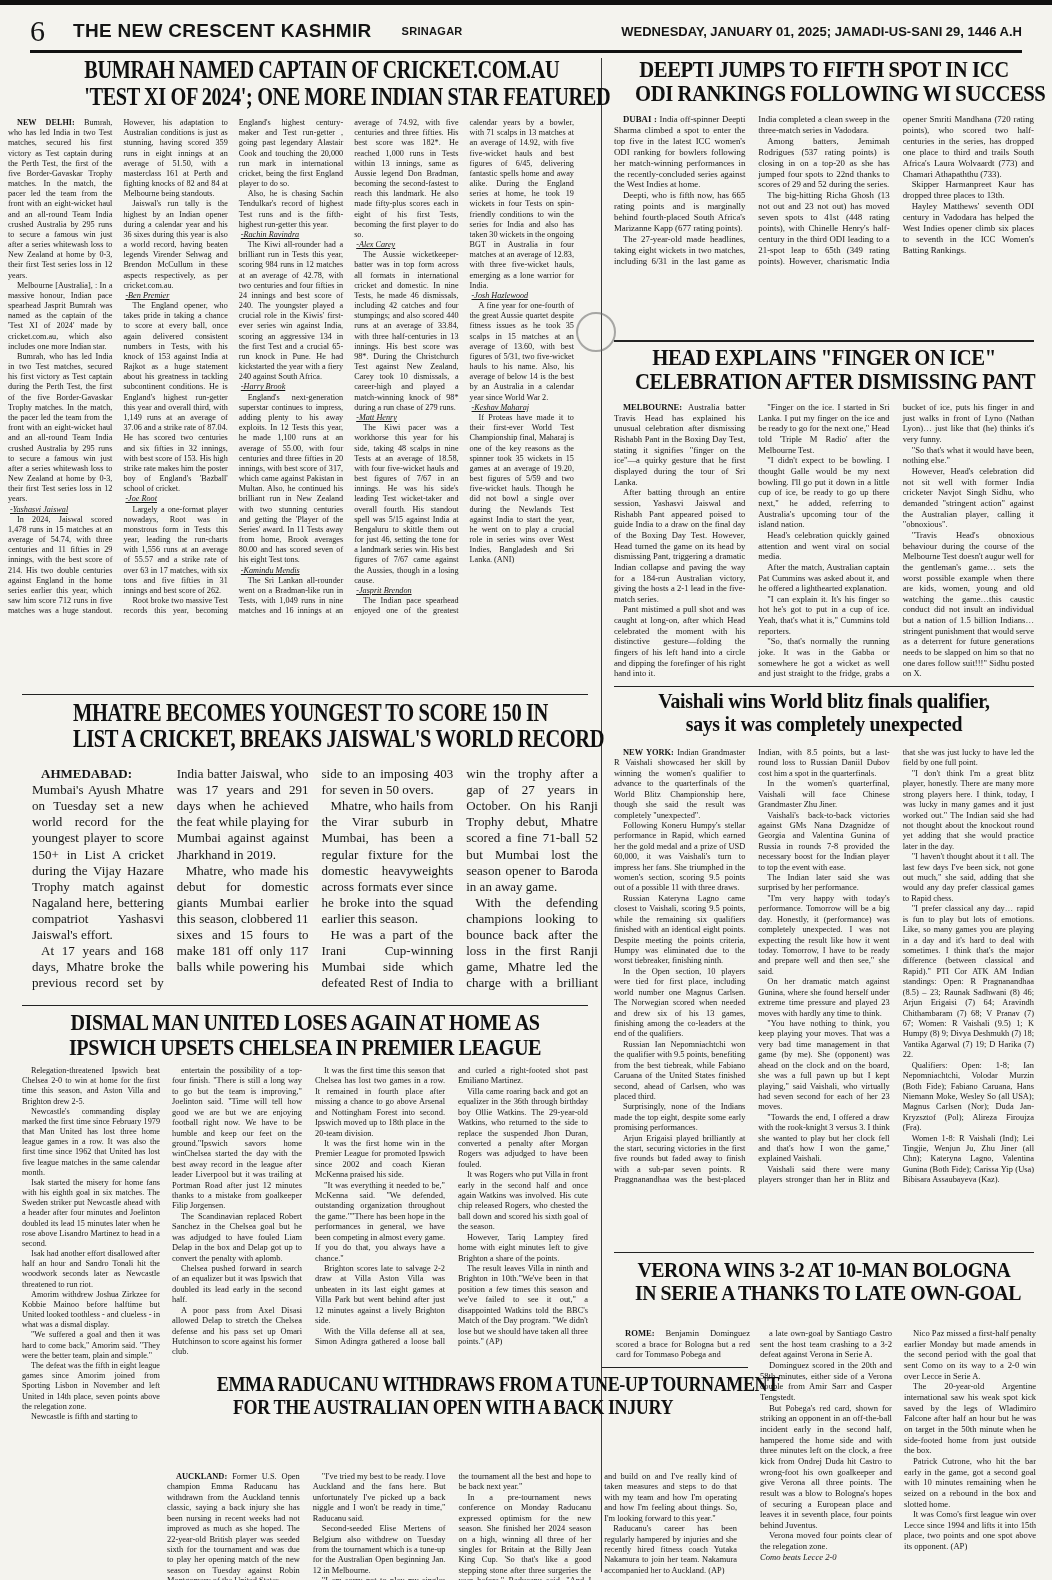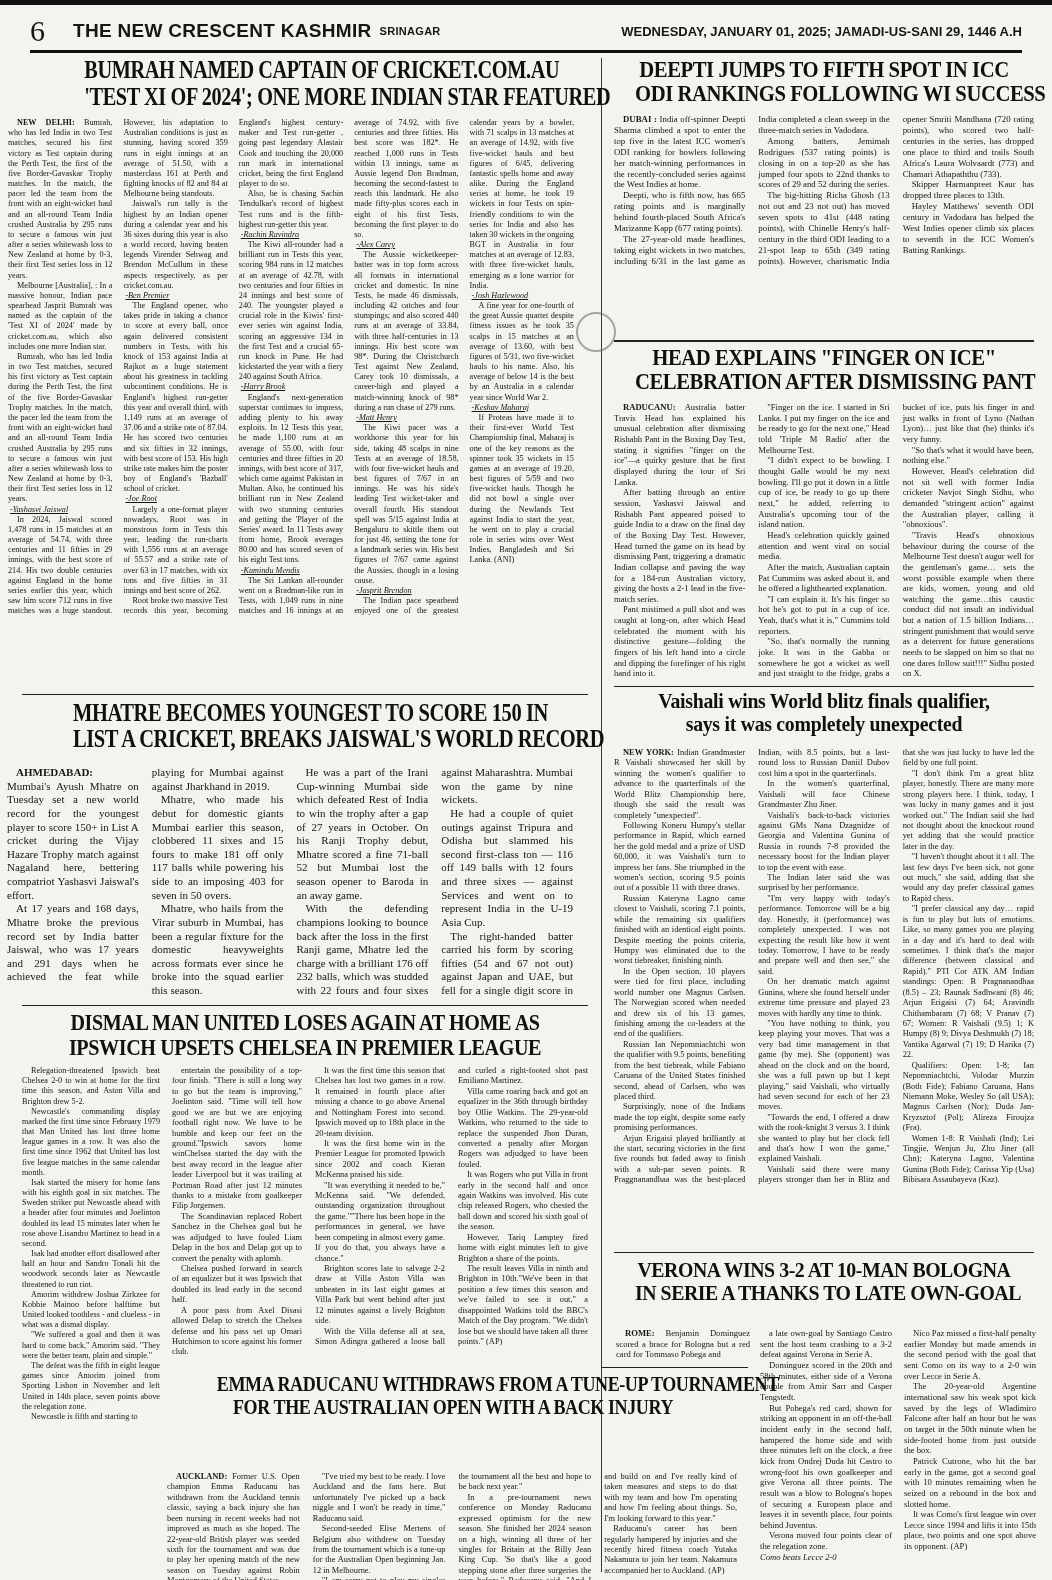--- a/index.html
+++ b/index.html
@@ -3,21 +3,21 @@
 <meta charset="utf-8">
 <style>
   html,body{margin:0;padding:0;background:#a9a8a2;}
   .page{position:relative;width:1052px;height:1580px;margin:0 auto;background:#f4f3ee;
         font-family:"Liberation Serif",serif;color:#161616;overflow:hidden;}
   .topbar{position:absolute;top:0;left:0;width:1052px;height:5px;background:#111;}
   .bottombar{position:absolute;top:1572;left:0;width:1052px;height:5px;background:#111;}
   header{position:absolute;top:12px;left:30px;width:992px;height:38px;display:flex;align-items:center;
          border-bottom:3px solid #111;}
   .pagenum{font-size:30px;font-weight:normal;margin-right:28px;}
-  .masthead{font-family:"Liberation Sans",sans-serif;font-weight:bold;font-size:19px;letter-spacing:.3px;margin-right:8px;}
+  .masthead{font-family:"Liberation Sans",sans-serif;font-weight:bold;font-size:19px;letter-spacing:.3px;margin-right:30px;}
   .city{font-family:Liberation Sans, sans-serif;font-size:11px;font-weight:bold;letter-spacing:.3px;}
   .dateline{font-family:"Liberation Sans",sans-serif;font-size:13px;font-weight:bold;margin-left:auto;}
   .vrule{position:absolute;left:601px;top:58px;width:1px;height:1514px;background:#3a3a3a;}
   .rule{position:absolute;height:1px;background:#222;}
   #r-mhatre{top:694px;left:22px;width:566px;}
   #r-manu{top:1005px;left:22px;width:566px;}
   #r-head{top:340px;left:614px;width:420px;height:2px;}
   #r-vaishali{top:686px;left:614px;width:420px;}
   #r-verona{top:1252px;left:614px;width:420px;}
   #r-stub{top:1367px;left:602px;width:146px;}
@@ -35,21 +35,21 @@
   .body p{margin:0;text-indent:9px;}
   .body p.byline{font-style:italic;text-decoration:underline;text-indent:2px;font-weight:normal;}
   .body p.subhead{font-style:italic;text-indent:0;}
   .cols5{column-count:5;column-gap:11px;}
   .cols4{column-count:4;column-gap:13px;}
   .cols3{column-count:3;column-gap:13px;}
   .cols2{column-count:2;column-gap:12px;}
   #a1-body{top:118px;left:8px;width:566px;height:570px;font-size:8.2px;}
   #a2-body{top:114px;left:614px;width:420px;height:222px;font-size:8.8px;}
   #a3-body{top:402px;left:614px;width:420px;height:280px;font-size:8.6px;}
-  #a4-body{top:766px;left:7px;width:566px;height:236px;font-size:11px;}
+  #a4-body{top:766px;left:32px;width:566px;height:236px;font-size:13px;}
   #a5-body{top:748px;left:614px;width:420px;height:500px;font-size:8.4px;}
   #a6-col1{top:1066px;left:22px;width:138px;height:504px;font-size:8.2px;}
   #a6-rest{top:1066px;left:172px;width:416px;height:298px;font-size:8.4px;}
   #a7-stub{top:1328px;left:616px;width:134px;height:40px;font-size:8.6px;}
   #a7-rest{top:1328px;left:760px;width:276px;height:246px;font-size:8.6px;}
   #a8-body{top:1472px;left:167px;width:570px;height:132px;font-size:8.4px;}
   .emblem{position:absolute;top:312px;left:576px;width:36px;height:36px;border:2px solid #666;
           border-radius:50%;opacity:.55;}
 </style>
 </head>
@@ -126,21 +126,21 @@
         <p>Hayley Matthews' seventh ODI century in Vadodara has helped the West Indies opener climb six places to seventh in the ICC Women's Batting Rankings.</p>
       </div>
   </section>
 
   <section>
     <div class="hl" id="a3-hl">
         <p>HEAD EXPLAINS "FINGER ON ICE"</p>
         <p>CELEBRATION AFTER DISMISSING PANT</p>
       </div>
     <div class="body cols3" id="a3-body">
-        <p><b>RADUCANU:</b> Australia batter Travis Head has explained his unusual celebration after dismissing Rishabh Pant in the Boxing Day Test, stating it signifies "finger on the ice"—a quirky gesture that he first displayed during the tour of Sri Lanka.</p>
+        <p><b>MELBOURNE:</b> Australia batter Travis Head has explained his unusual celebration after dismissing Rishabh Pant in the Boxing Day Test, stating it signifies "finger on the ice"—a quirky gesture that he first displayed during the tour of Sri Lanka.</p>
         <p>After batting through an entire session, Yashasvi Jaiswal and Rishabh Pant appeared poised to guide India to a draw on the final day of the Boxing Day Test. However, Head turned the game on its head by dismissing Pant, triggering a dramatic Indian collapse and paving the way for a 184-run Australian victory, giving the hosts a 2-1 lead in the five-match series.</p>
         <p>Pant mistimed a pull shot and was caught at long-on, after which Head celebrated the moment with his distinctive gesture—folding the fingers of his left hand into a circle and dipping the forefinger of his right hand into it.</p>
         <p>"Finger on the ice. I started in Sri Lanka. I put my finger on the ice and be ready to go for the next one," Head told 'Triple M Radio' after the Melbourne Test.</p>
         <p>"I didn't expect to be bowling. I thought Galle would be my next bowling. I'll go put it down in a little cup of ice, be ready to go up there next," he added, referring to Australia's upcoming tour of the island nation.</p>
         <p>Head's celebration quickly gained attention and went viral on social media.</p>
         <p>After the match, Australian captain Pat Cummins was asked about it, and he offered a lighthearted explanation.</p>
         <p>"I can explain it. It's his finger so hot he's got to put in a cup of ice. Yeah, that's what it is," Cummins told reporters.</p>
         <p>"So, that's normally the running joke. It was in the Gabba or somewhere he got a wicket as well and just straight to the fridge, grabs a bucket of ice, puts his finger in and just walks in front of Lyno (Nathan Lyon)… just like that (he) thinks it's very funny.</p>
         <p>"So that's what it would have been, nothing else."</p>
         <p>However, Head's celebration did not sit well with former India cricketer Navjot Singh Sidhu, who demanded "stringent action" against the Australian player, calling it "obnoxious".</p>
@@ -167,21 +167,21 @@
   </section>
 
   <section>
     <div class="hl" id="a5-hl">
         <p>Vaishali wins World blitz finals qualifier,</p>
         <p>says it was completely unexpected</p>
       </div>
     <div class="body cols3" id="a5-body">
         <p><b>NEW YORK:</b> Indian Grandmaster R Vaishali showcased her skill by winning the women's qualifier to advance to the quarterfinals of the World Blitz Championship here, though she said the result was completely "unexpected".</p>
         <p>Following Koneru Humpy's stellar performance in Rapid, which earned her the gold medal and a prize of USD 60,000, it was Vaishali's turn to impress her fans. She triumphed in the women's section, scoring 9.5 points out of a possible 11 with three draws.</p>
-        <p>Russian Kateryna Lagno came closest to Vaishali, scoring 7.1 points, while the remaining six qualifiers finished with an identical eight points. Despite meeting the points criteria, Humpy was eliminated due to the worst tiebreaker, finishing ninth.</p>
+        <p>Russian Kateryna Lagno came closest to Vaishali, scoring 9.5 points, while the remaining six qualifiers finished with an identical eight points. Despite meeting the points criteria, Humpy was eliminated due to the worst tiebreaker, finishing ninth.</p>
         <p>In the Open section, 10 players were tied for first place, including world number one Magnus Carlsen. The Norwegian scored when needed and drew six of his 13 games, finishing among the co-leaders at the end of the qualifiers.</p>
         <p>Russian Ian Nepomniachtchi won the qualifier with 9.5 points, benefiting from the best tiebreak, while Fabiano Caruana of the United States finished second, ahead of Carlsen, who was placed third.</p>
         <p>Surprisingly, none of the Indians made the top eight, despite some early promising performances.</p>
         <p>Arjun Erigaisi played brilliantly at the start, securing victories in the first five rounds but faded away to finish with a sub-par seven points. R Praggnanandhaa was the best-placed Indian, with 8.5 points, but a last-round loss to Russian Daniil Dubov cost him a spot in the quarterfinals.</p>
         <p>In the women's quarterfinal, Vaishali will face Chinese Grandmaster Zhu Jiner.</p>
         <p>Vaishali's back-to-back victories against GMs Nana Dzagnidze of Georgia and Valentina Gunina of Russia in rounds 7-8 provided the necessary boost for the Indian player to top the event with ease.</p>
         <p>The Indian later said she was surprised by her performance.</p>
         <p>"I'm very happy with today's performance. Tomorrow will be a big day. Honestly, it (performance) was completely unexpected. I was not expecting the result like how it went today. Tomorrow, I have to be ready and prepare well and then see," she said.</p>
         <p>On her dramatic match against Gunina, where she found herself under extreme time pressure and played 23 moves with hardly any time to think.</p>
         <p>"You have nothing to think, you keep playing your moves. That was a very bad time management in that game (by me). She (opponent) was ahead on the clock and on the board, she was a full pawn up but I kept playing," said Vaishali, who virtually had seven second for each of her 23 moves.</p>
@@ -194,21 +194,21 @@
         <p>Women 1-8: R Vaishali (Ind); Lei Tingjie, Wenjun Ju, Zhu Jiner (all Chn); Kateryna Lagno, Valentina Gunina (Both Fide); Carissa Yip (Usa) Bibisara Assaubayeva (Kaz).</p>
       </div>
   </section>
 
   <section>
     <div class="hl" id="a6-hl">
         <p>DISMAL MAN UNITED LOSES AGAIN AT HOME AS</p>
         <p>IPSWICH UPSETS CHELSEA IN PREMIER LEAGUE</p>
       </div>
     <div class="body" id="a6-col1">
-        <p>Relegation-threatened Ipswich beat Chelsea 2-0 to win at home for the first time this season, and Aston Villa and Brighton drew 5-2.</p>
+        <p>Relegation-threatened Ipswich beat Chelsea 2-0 to win at home for the first time this season, and Aston Villa and Brighton drew 2-5.</p>
         <p>Newcastle's commanding display marked the first time since February 1979 that Man United has lost three home league games in a row. It was also the first time since 1962 that United has lost five league matches in the same calendar month.</p>
         <p>Isak started the misery for home fans with his eighth goal in six matches. The Sweden striker put Newcastle ahead with a header after four minutes and Joelinton doubled its lead 15 minutes later when he rose above Lisandro Martinez to head in a second.</p>
         <p>Isak had another effort disallowed after half an hour and Sandro Tonali hit the woodwork seconds later as Newcastle threatened to run riot.</p>
         <p>Amorim withdrew Joshua Zirkzee for Kobbie Mainoo before halftime but United looked toothless - and clueless - in what was a dismal display.</p>
         <p>"We suffered a goal and then it was hard to come back," Amorim said. "They were the better team, plain and simple."</p>
         <p>The defeat was the fifth in eight league games since Amorim joined from Sporting Lisbon in November and left United in 14th place, seven points above the relegation zone.</p>
         <p>Newcastle is fifth and starting to</p>
       </div>
     <div class="body cols3" id="a6-rest">
         <p>entertain the possibility of a top-four finish. "There is still a long way to go but the team is improving," Joelinton said. "Time will tell how good we are but we are enjoying football right now. We have to be humble and keep our feet on the ground."Ipswich savors home winChelsea started the day with the best away record in the league after leader Liverpool but it was trailing at Portman Road after just 12 minutes thanks to a mistake from goalkeeper Filip Jorgensen.</p>

